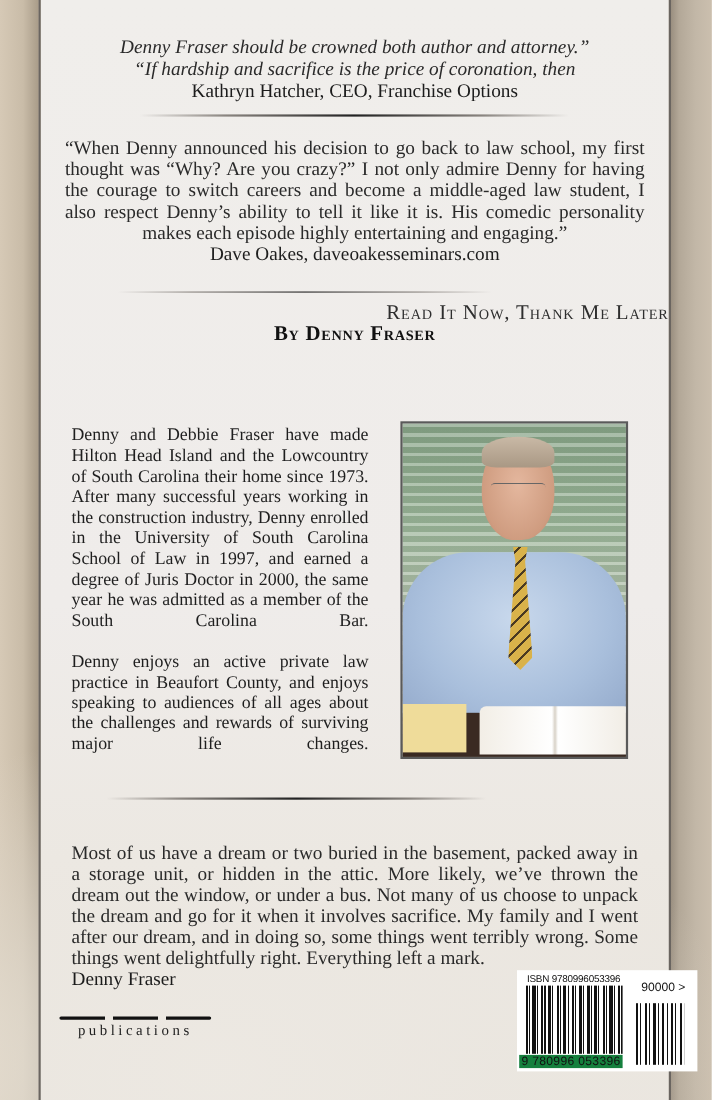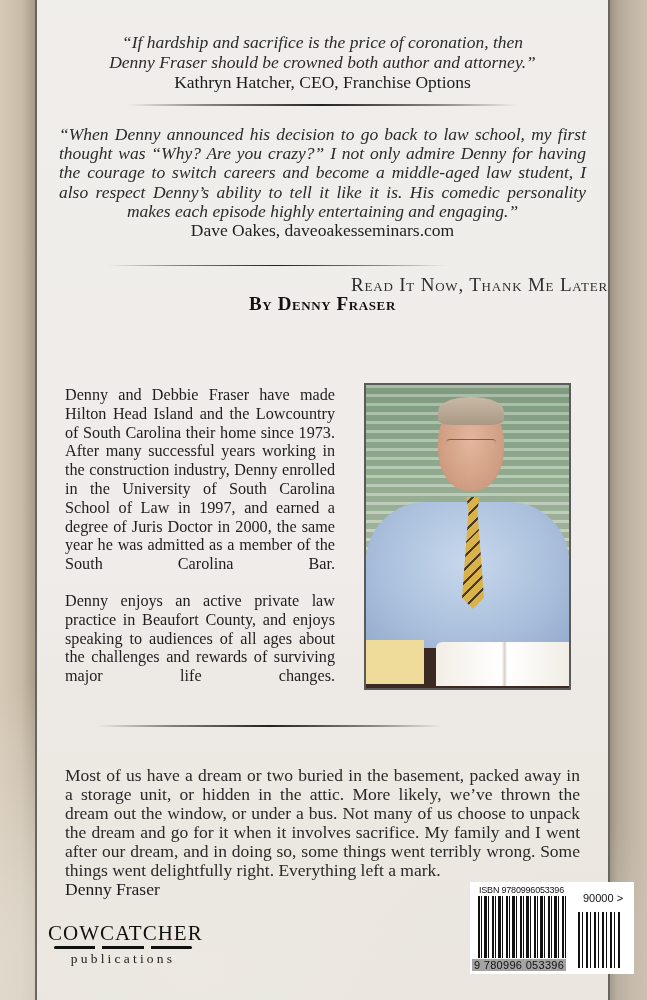--- a/index.html
+++ b/index.html
@@ -35,21 +35,21 @@
   .quote1 .q { font-style:italic; color:#2a2a2a; }
   .quote1 .attr { color:#1c1c1c; }
   .divider {
     position:absolute; height:2px;
     background: linear-gradient(90deg, rgba(0,0,0,0) 0%, #8a8580 20%, #222 50%, #8a8580 80%, rgba(0,0,0,0) 100%);
   }
   .quote2 {
     position:absolute; left:22px; right:22px; top:125px;
     font-size:17.5px; line-height:19.2px; text-align:center;
   }
-  .quote2 .q { font-style:italic; color:#2a2a2a; text-align:justify; text-align-last:center; }
+  .quote2 .q { color:#2a2a2a; text-align:justify; text-align-last:center; }
   .title-block {
     position:absolute; left:0; right:0; top:276px; text-align:center;
     font-variant:small-caps; letter-spacing:0.5px;
   }
   .title-main { font-size:30px; line-height:30px; color:#111; }
   .subtitle { font-size:19px; line-height:18px; color:#2e2e2e; letter-spacing:0.8px;text-align:right; }
   .byline { font-size:19px; line-height:20px; color:#111; letter-spacing:0.6px; font-weight:bold; }
   .bio {
     position:absolute; left:28px; width:270px; top:386px;
     font-size:16.2px; line-height:18.8px; text-align:justify; color:#1e1e1e;
@@ -118,39 +118,39 @@
   .logo .sub { font-size:13.5px; letter-spacing:3.2px; color:#222; line-height:16px; }
   .barcode {
     position:absolute; left:470px; top:882px; width:164px; height:92px; background:#fff;
     font-family: "Liberation Sans", "DejaVu Sans", sans-serif;
   }
   .barcode .isbn-label { position:absolute; left:9px; top:3px; font-size:9px; color:#111; letter-spacing:-0.2px; }
   .barcode .bars-main {
     position:absolute; left:8px; top:14px; width:88px; height:62px;
     background: repeating-linear-gradient(90deg, #111 0 2px, #fff 2px 3px, #111 3px 4px, #fff 4px 6px, #111 6px 9px, #fff 9px 10px, #111 10px 11px, #fff 11px 14px);
   }
-  .barcode .num-main { position:absolute; left:2px; bottom:3px; font-size:11px; color:#111; background:#a3a3a3; padding:0 2px; letter-spacing:0.3px; }
+  .barcode .num-main { position:absolute; left:2px; bottom:3px; font-size:11px; color:#111; background:#15803d; padding:0 2px; letter-spacing:0.3px; }
   .barcode .price { position:absolute; left:113px; top:10px; font-size:11px; color:#111; }
   .barcode .bars-addon {
     position:absolute; left:108px; top:30px; width:44px; height:56px;
     background: repeating-linear-gradient(90deg, #111 0 2px, #fff 2px 4px, #111 4px 5px, #fff 5px 8px);
   }
 </style>
 </head>
 <body>
 
 <div class="side-left"></div>
 <div class="side-right"></div>
 <div class="bottom-blur"></div>
 
 <div class="panel">
 
   <div class="quote1 center">
+    <div class="q">Denny Fraser should be crowned both author and attorney.”</div>
     <div class="q">“If hardship and sacrifice is the price of coronation, then</div>
-    <div class="q">Denny Fraser should be crowned both author and attorney.”</div>
     <div class="attr">Kathryn Hatcher, CEO, Franchise Options</div>
   </div>
 
   <div class="divider" style="left:90px; width:390px; top:104px;"></div>
 
   <div class="quote2">
     <div class="q">“When Denny announced his decision to go back to law school, my first thought was “Why? Are you crazy?” I not only admire Denny for having the courage to switch careers and become a middle-aged law student, I also respect Denny’s ability to tell it like it is. His comedic personality makes each episode highly entertaining and engaging.”</div>
     <div class="attr">Dave Oakes, daveoakesseminars.com</div>
   </div>
 
@@ -181,21 +181,20 @@
   <div class="divider" style="left:60px; width:345px; top:725px;"></div>
 
   <div class="quote3">
     <div class="q">Most of us have a dream or two buried in the basement, packed away in a storage unit, or hidden in the attic. More likely, we’ve thrown the dream out the window, or under a bus. Not many of us choose to unpack the dream and go for it when it involves sacrifice. My family and I went after our dream, and in doing so, some things went terribly wrong. Some things went delightfully right. Everything left a mark.</div>
     <div class="attr">Denny Fraser</div>
   </div>
 
 </div>
 
 <div class="logo">
-  <div class="name">COWCATCHER</div>
   <div class="rule"></div>
   <div class="sub">publications</div>
 </div>
 
 <div class="barcode">
   <div class="isbn-label">ISBN 9780996053396</div>
   <div class="bars-main"></div>
   <div class="num-main">9 780996 053396</div>
   <div class="price">90000 &gt;</div>
   <div class="bars-addon"></div>

